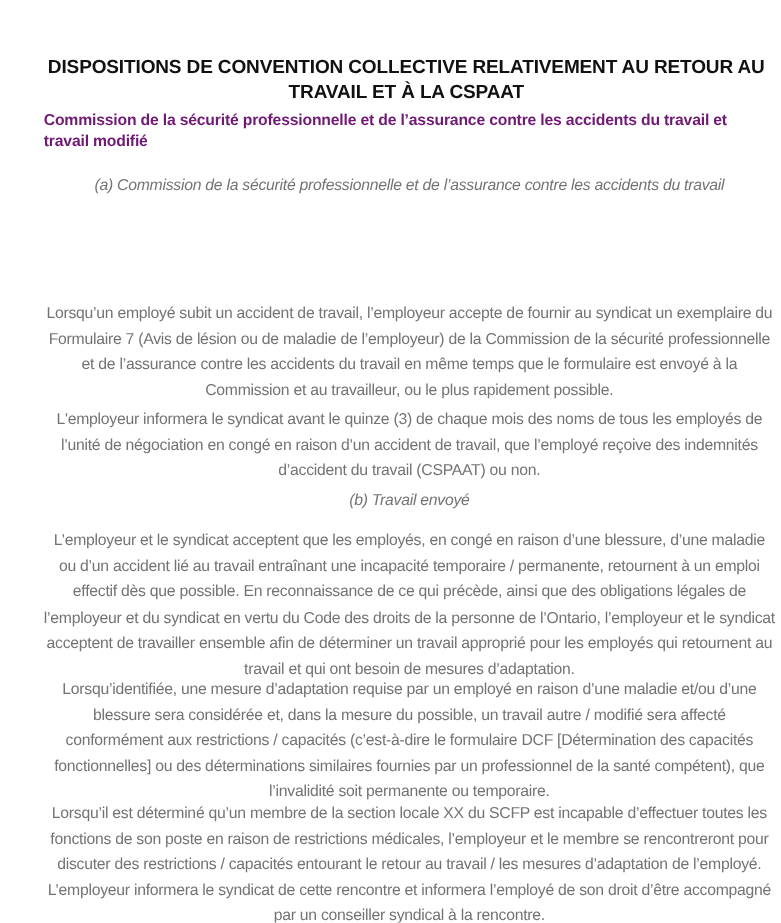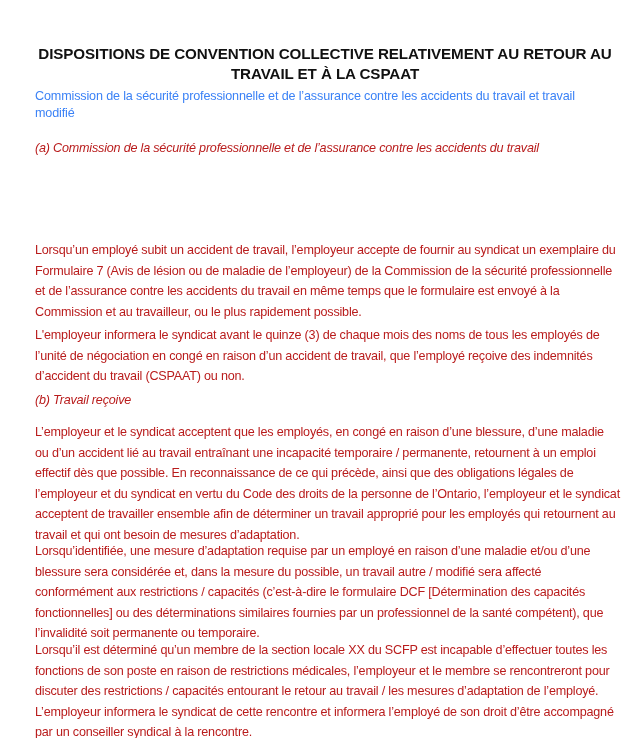--- a/index.html
+++ b/index.html
@@ -9,38 +9,38 @@
     color: #1a1a1a;
   }
   .page { position: relative; width: 625px; height: 738px; }
   .title {
     position: absolute; left: 30px; top: 44px; width: 590px;
     text-align: center; font-weight: bold; font-size: 15.2px;
     line-height: 20px; letter-spacing: -0.1px; color: #111;
   }
   .subtitle {
     position: absolute; left: 35px; top: 88px; width: 580px;
-    font-weight: normal; font-size: 12.6px; line-height: 17px; color: #3b82f6;
+    font-weight: bold; font-size: 12.6px; line-height: 17px; color: #701a75;
     letter-spacing: -0.15px;
   }
   .para {
     position: absolute; left: 35px; width: 585px;
-    font-size: 12.6px; line-height: 20.5px; color: #b91c1c;
-    letter-spacing: -0.2px; margin: 0;
+    font-size: 12.6px; line-height: 20.5px; color: #737373;
+    letter-spacing: -0.2px; margin: 0; text-align: center;
   }
   .italic { font-style: italic; }
 </style>
 </head>
 <body>
 
 <div class="page">
   <div class="title">DISPOSITIONS DE CONVENTION COLLECTIVE RELATIVEMENT AU RETOUR AU TRAVAIL ET À LA CSPAAT</div>
   <div class="subtitle">Commission de la sécurité professionnelle et de l’assurance contre les accidents du travail et travail modifié</div>
 
   <p class="para italic" style="top:138px">(a) Commission de la sécurité professionnelle et de l’assurance contre les accidents du travail</p>
   <p class="para" style="top:240px">Lorsqu’un employé subit un accident de travail, l’employeur accepte de fournir au syndicat un exemplaire du Formulaire 7 (Avis de lésion ou de maladie de l’employeur) de la Commission de la sécurité professionnelle et de l’assurance contre les accidents du travail en même temps que le formulaire est envoyé à la Commission et au travailleur, ou le plus rapidement possible.</p>
   <p class="para" style="top:325px">L'employeur informera le syndicat avant le quinze (3) de chaque mois des noms de tous les employés de l’unité de négociation en congé en raison d’un accident de travail, que l’employé reçoive des indemnités d’accident du travail (CSPAAT) ou non.</p>
 
-  <p class="para italic" style="top:390px">(b) Travail reçoive</p>
+  <p class="para italic" style="top:390px">(b) Travail envoyé</p>
   <p class="para" style="top:422px">L’employeur et le syndicat acceptent que les employés, en congé en raison d’une blessure, d’une maladie ou d’un accident lié au travail entraînant une incapacité temporaire / permanente, retournent à un emploi effectif dès que possible. En reconnaissance de ce qui précède, ainsi que des obligations légales de l’employeur et du syndicat en vertu du Code des droits de la personne de l’Ontario, l’employeur et le syndicat acceptent de travailler ensemble afin de déterminer un travail approprié pour les employés qui retournent au travail et qui ont besoin de mesures d’adaptation.</p>
   <p class="para" style="top:541px">Lorsqu’identifiée, une mesure d’adaptation requise par un employé en raison d’une maladie et/ou d’une blessure sera considérée et, dans la mesure du possible, un travail autre / modifié sera affecté conformément aux restrictions / capacités (c’est-à-dire le formulaire DCF [Détermination des capacités fonctionnelles] ou des déterminations similaires fournies par un professionnel de la santé compétent), que l’invalidité soit permanente ou temporaire.</p>
   <p class="para" style="top:640px">Lorsqu’il est déterminé qu’un membre de la section locale XX du SCFP est incapable d’effectuer toutes les fonctions de son poste en raison de restrictions médicales, l’employeur et le membre se rencontreront pour discuter des restrictions / capacités entourant le retour au travail / les mesures d’adaptation de l’employé. L’employeur informera le syndicat de cette rencontre et informera l’employé de son droit d’être accompagné par un conseiller syndical à la rencontre.</p>
 </div>
 
 </body></html>

